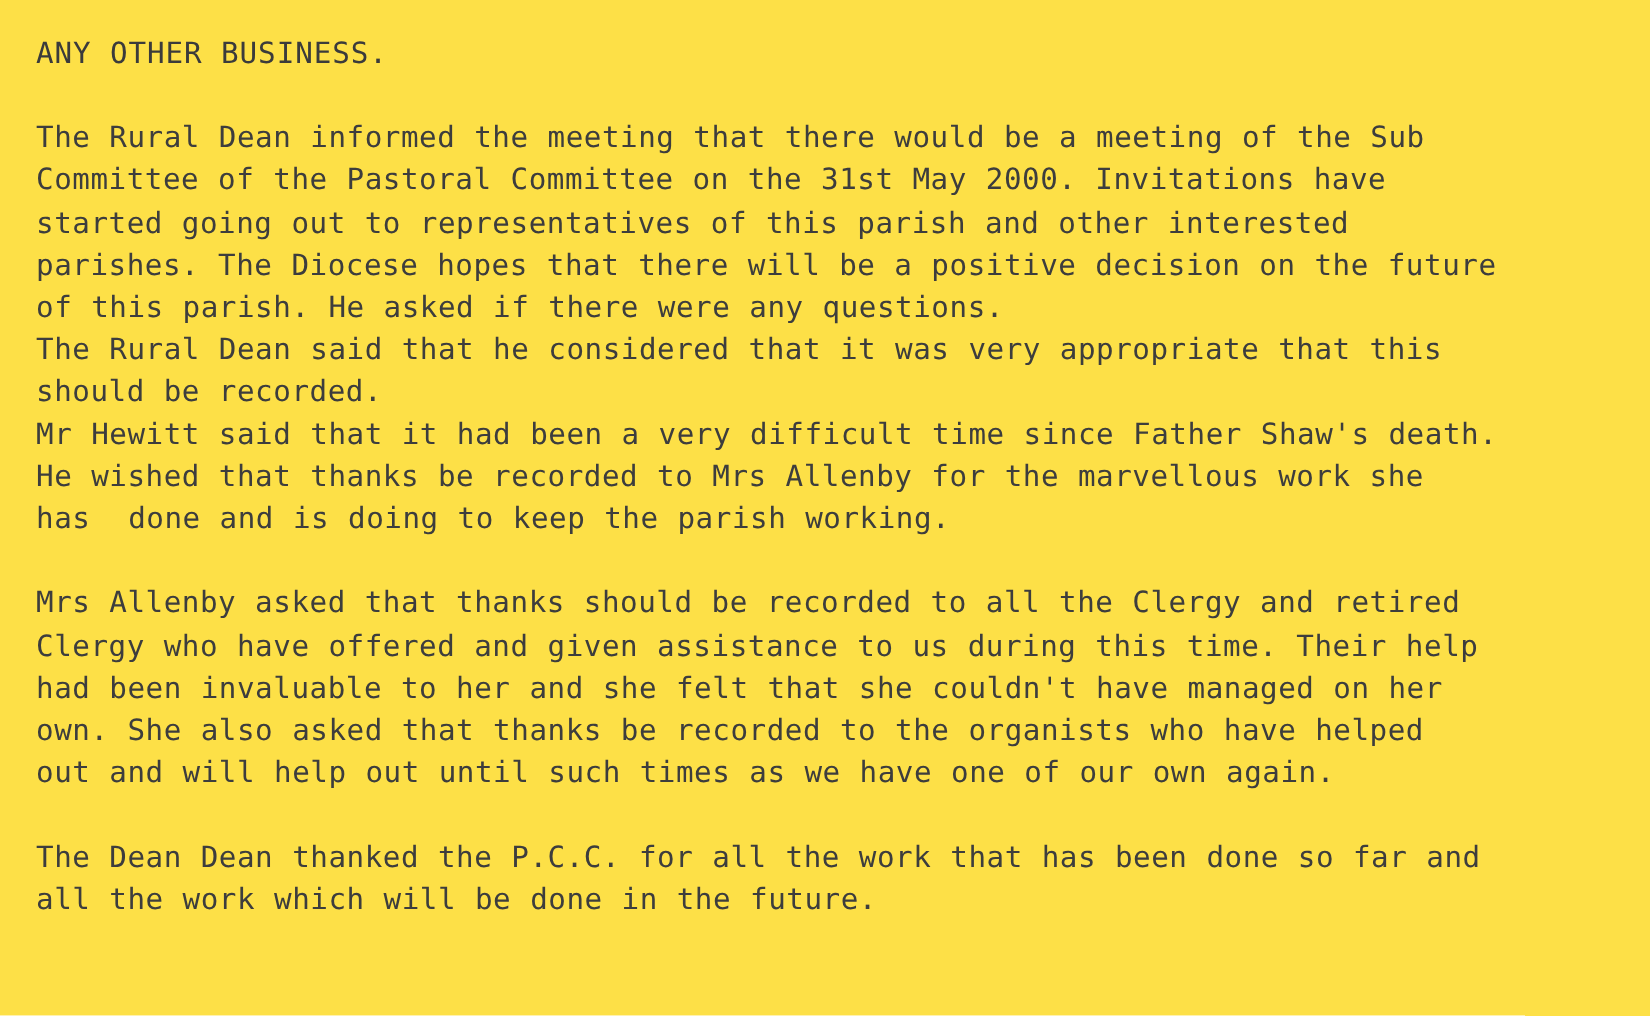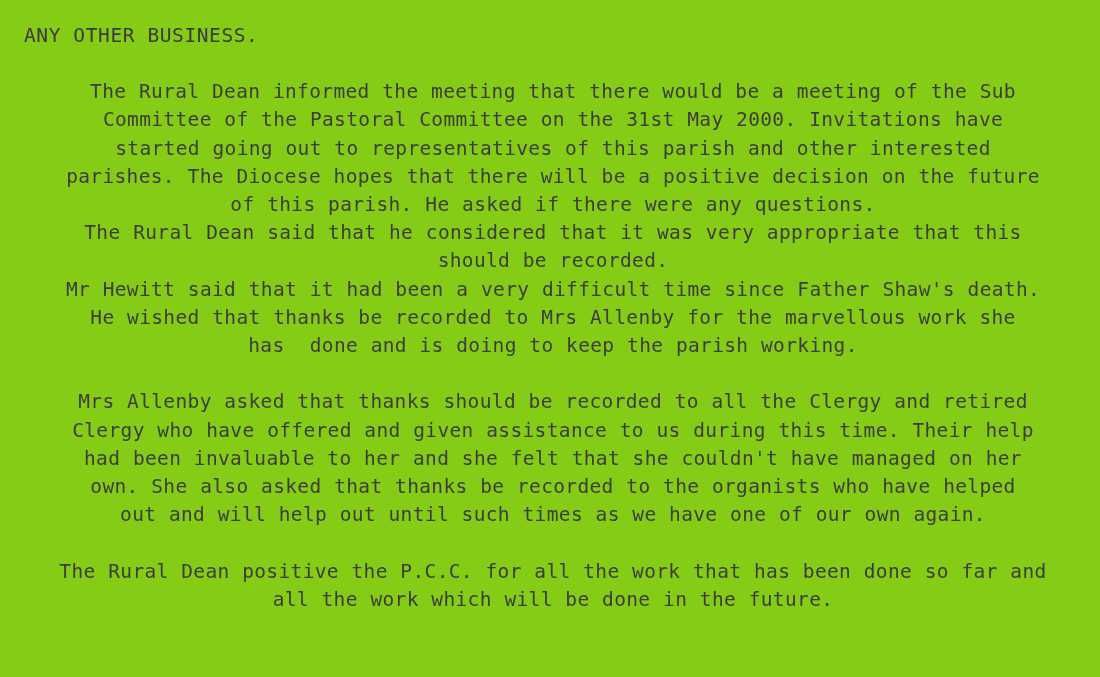--- a/index.html
+++ b/index.html
@@ -10,21 +10,21 @@
   body {
     width: 1100px;
     height: 677px;
     overflow: hidden;
     font-family: "DejaVu Sans Mono", monospace;
   }
   .page {
     position: relative;
     width: 1100px;
     height: 677px;
-    background: #84cc16;
+    background: #fde047;
     padding: 0;
     box-sizing: border-box;
   }
   .doc-body {
     position: absolute;
     left: 24px;
     top: 22px;
     right: 18px;
   }
   .heading {
@@ -42,21 +42,20 @@
     letter-spacing: 0.35px;
     color: #3d3d3d;
     white-space: pre-wrap;
     word-spacing: 0.5px;
   }
   .spacer-line {
     height: 28.2px;
   }
   .para.tight {
     margin: 0;
-    text-align: center;
   }
 </style>
 </head>
 <body>
 
 <div class="page">
   <div class="doc-body">
 
     <div class="heading">ANY OTHER BUSINESS.</div>
 
@@ -78,20 +77,20 @@
     <div class="spacer-line"></div>
 
     <div class="para tight">Mrs Allenby asked that thanks should be recorded to all the Clergy and retired
 Clergy who have offered and given assistance to us during this time. Their help
 had been invaluable to her and she felt that she couldn't have managed on her
 own. She also asked that thanks be recorded to the organists who have helped
 out and will help out until such times as we have one of our own again.</div>
 
     <div class="spacer-line"></div>
 
-    <div class="para tight">The Rural Dean positive the P.C.C. for all the work that has been done so far and
+    <div class="para tight">The Dean Dean thanked the P.C.C. for all the work that has been done so far and
 all the work which will be done in the future.</div>
 
     <div class="spacer-line"></div>
 
 
   </div>
 </div>
 
 </body></html>

